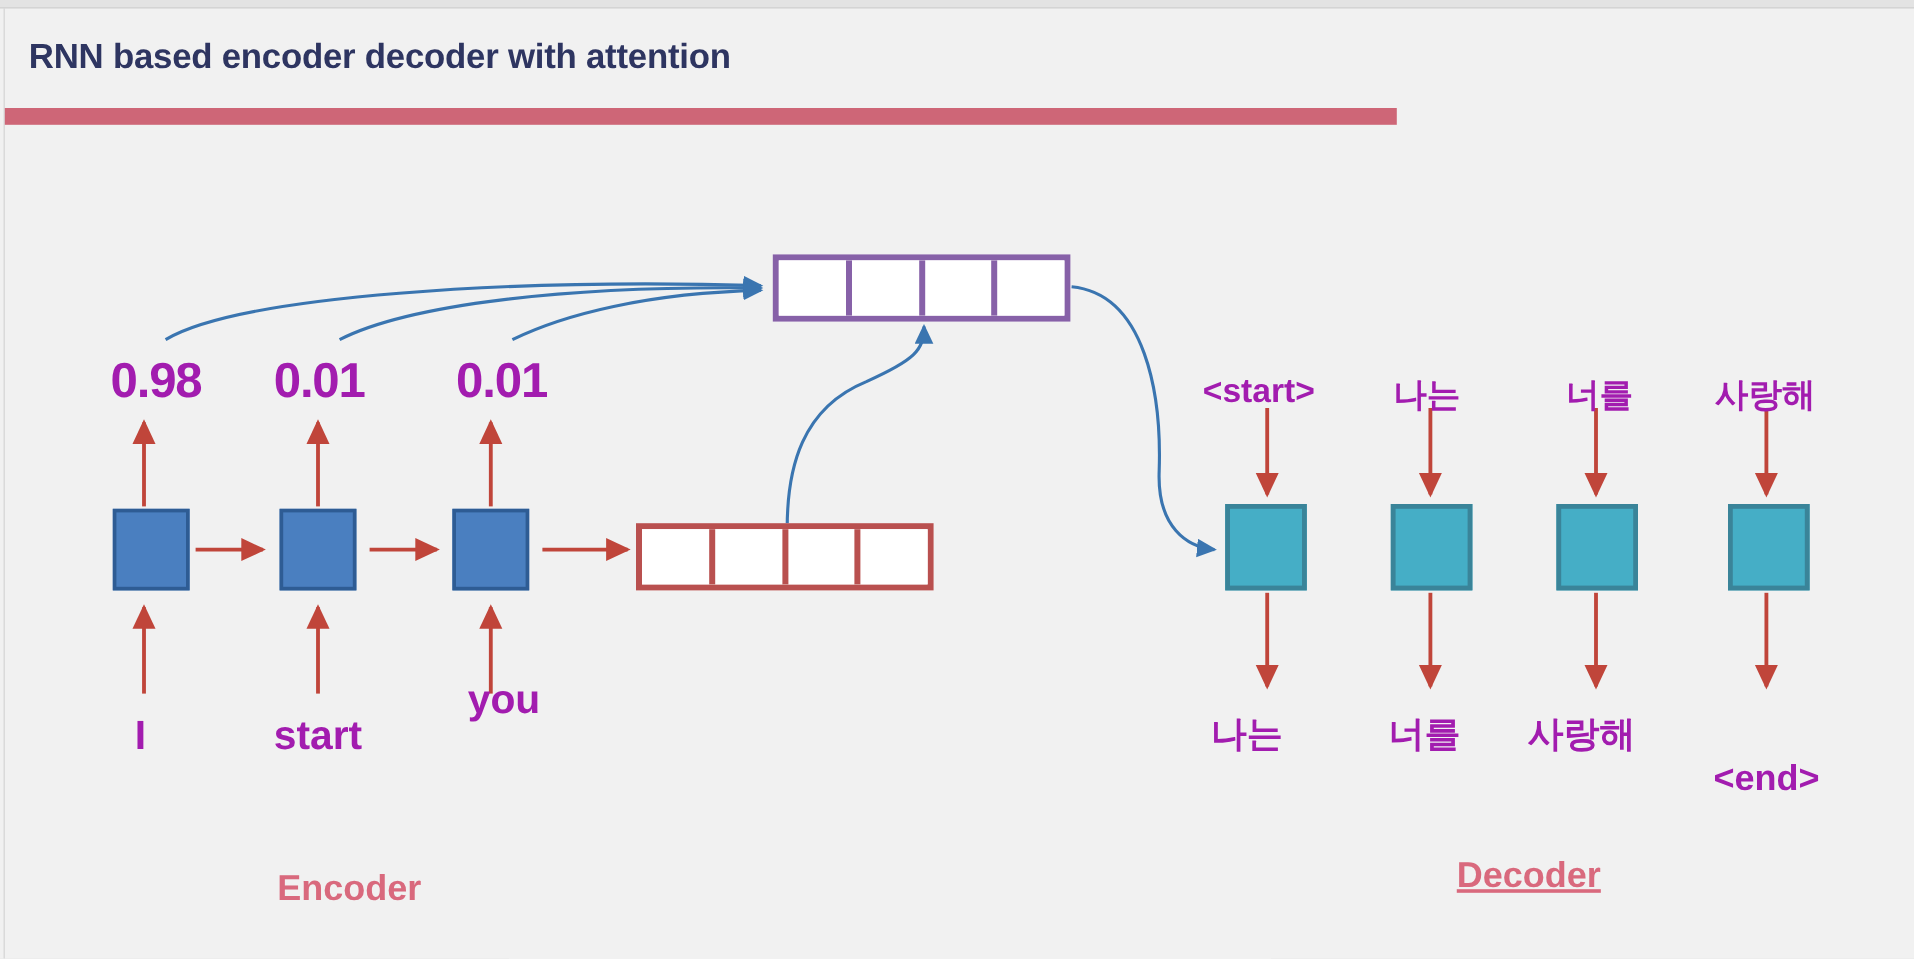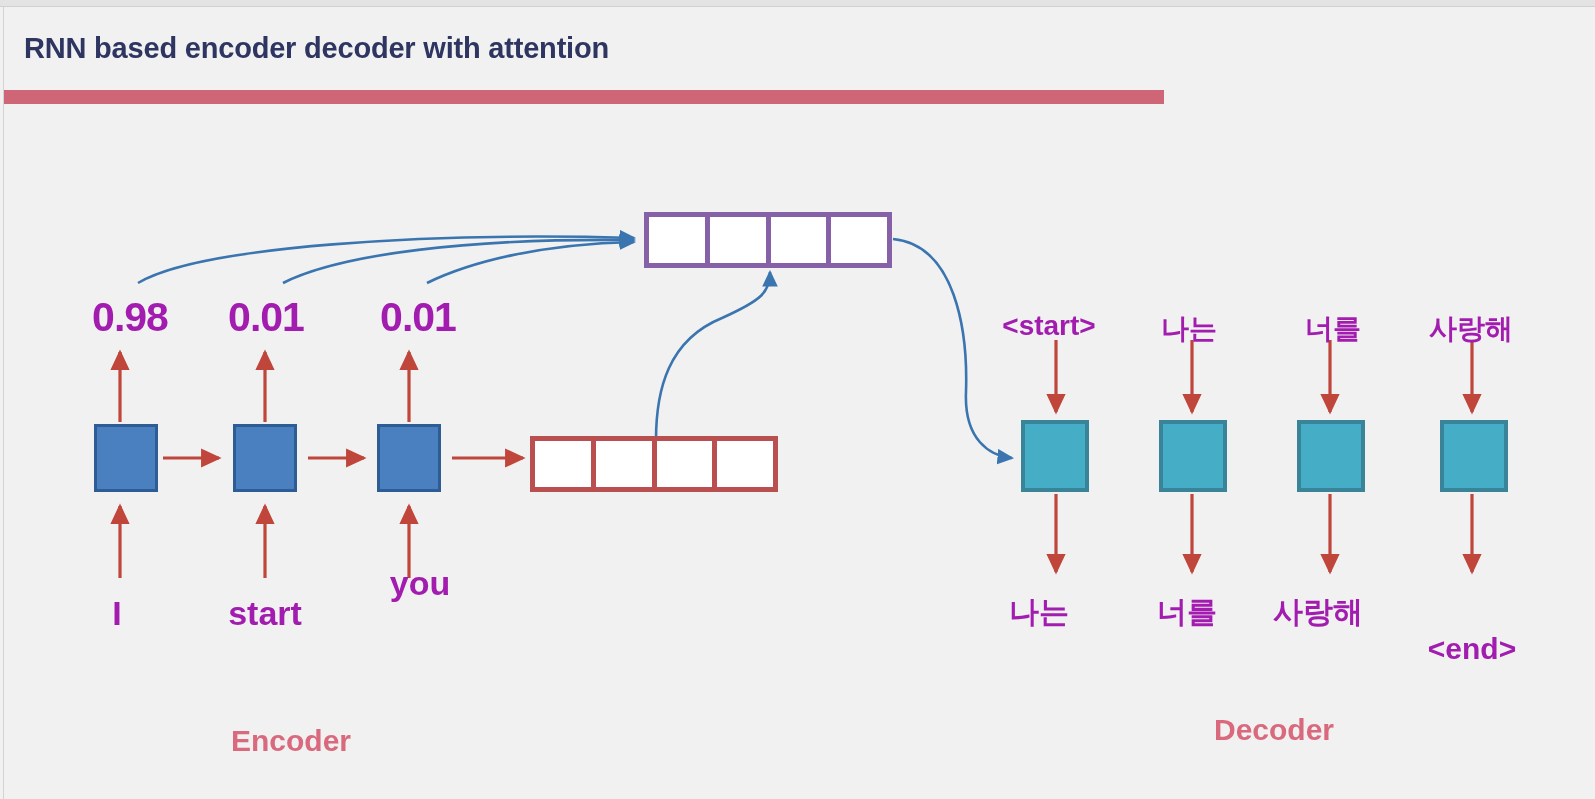--- a/index.html
+++ b/index.html
@@ -206,15 +206,15 @@
   <div class="lbl tok" style="left:1189px; top:286px;">나는</div>
   <div class="lbl tok" style="left:1333px; top:286px;">너를</div>
   <div class="lbl tok" style="left:1471px; top:286px;">사랑해</div>
 
   <div class="lbl out" style="left:1039px; top:592px;">나는</div>
   <div class="lbl out" style="left:1187px; top:592px;">너를</div>
   <div class="lbl out" style="left:1318px; top:592px;">사랑해</div>
   <div class="lbl out" style="left:1472px; top:592px;margin-top:40px;">&lt;end&gt;</div>
 
   <div class="section-label" style="left:291px; top:724px;">Encoder</div>
-  <div class="section-label" style="left:1274px; top:713px;">Decoder</div>
+  <div class="section-label" style="left:1274px; top:713px;text-decoration:underline;">Decoder</div>
 
 </div>
 
 </body></html>

